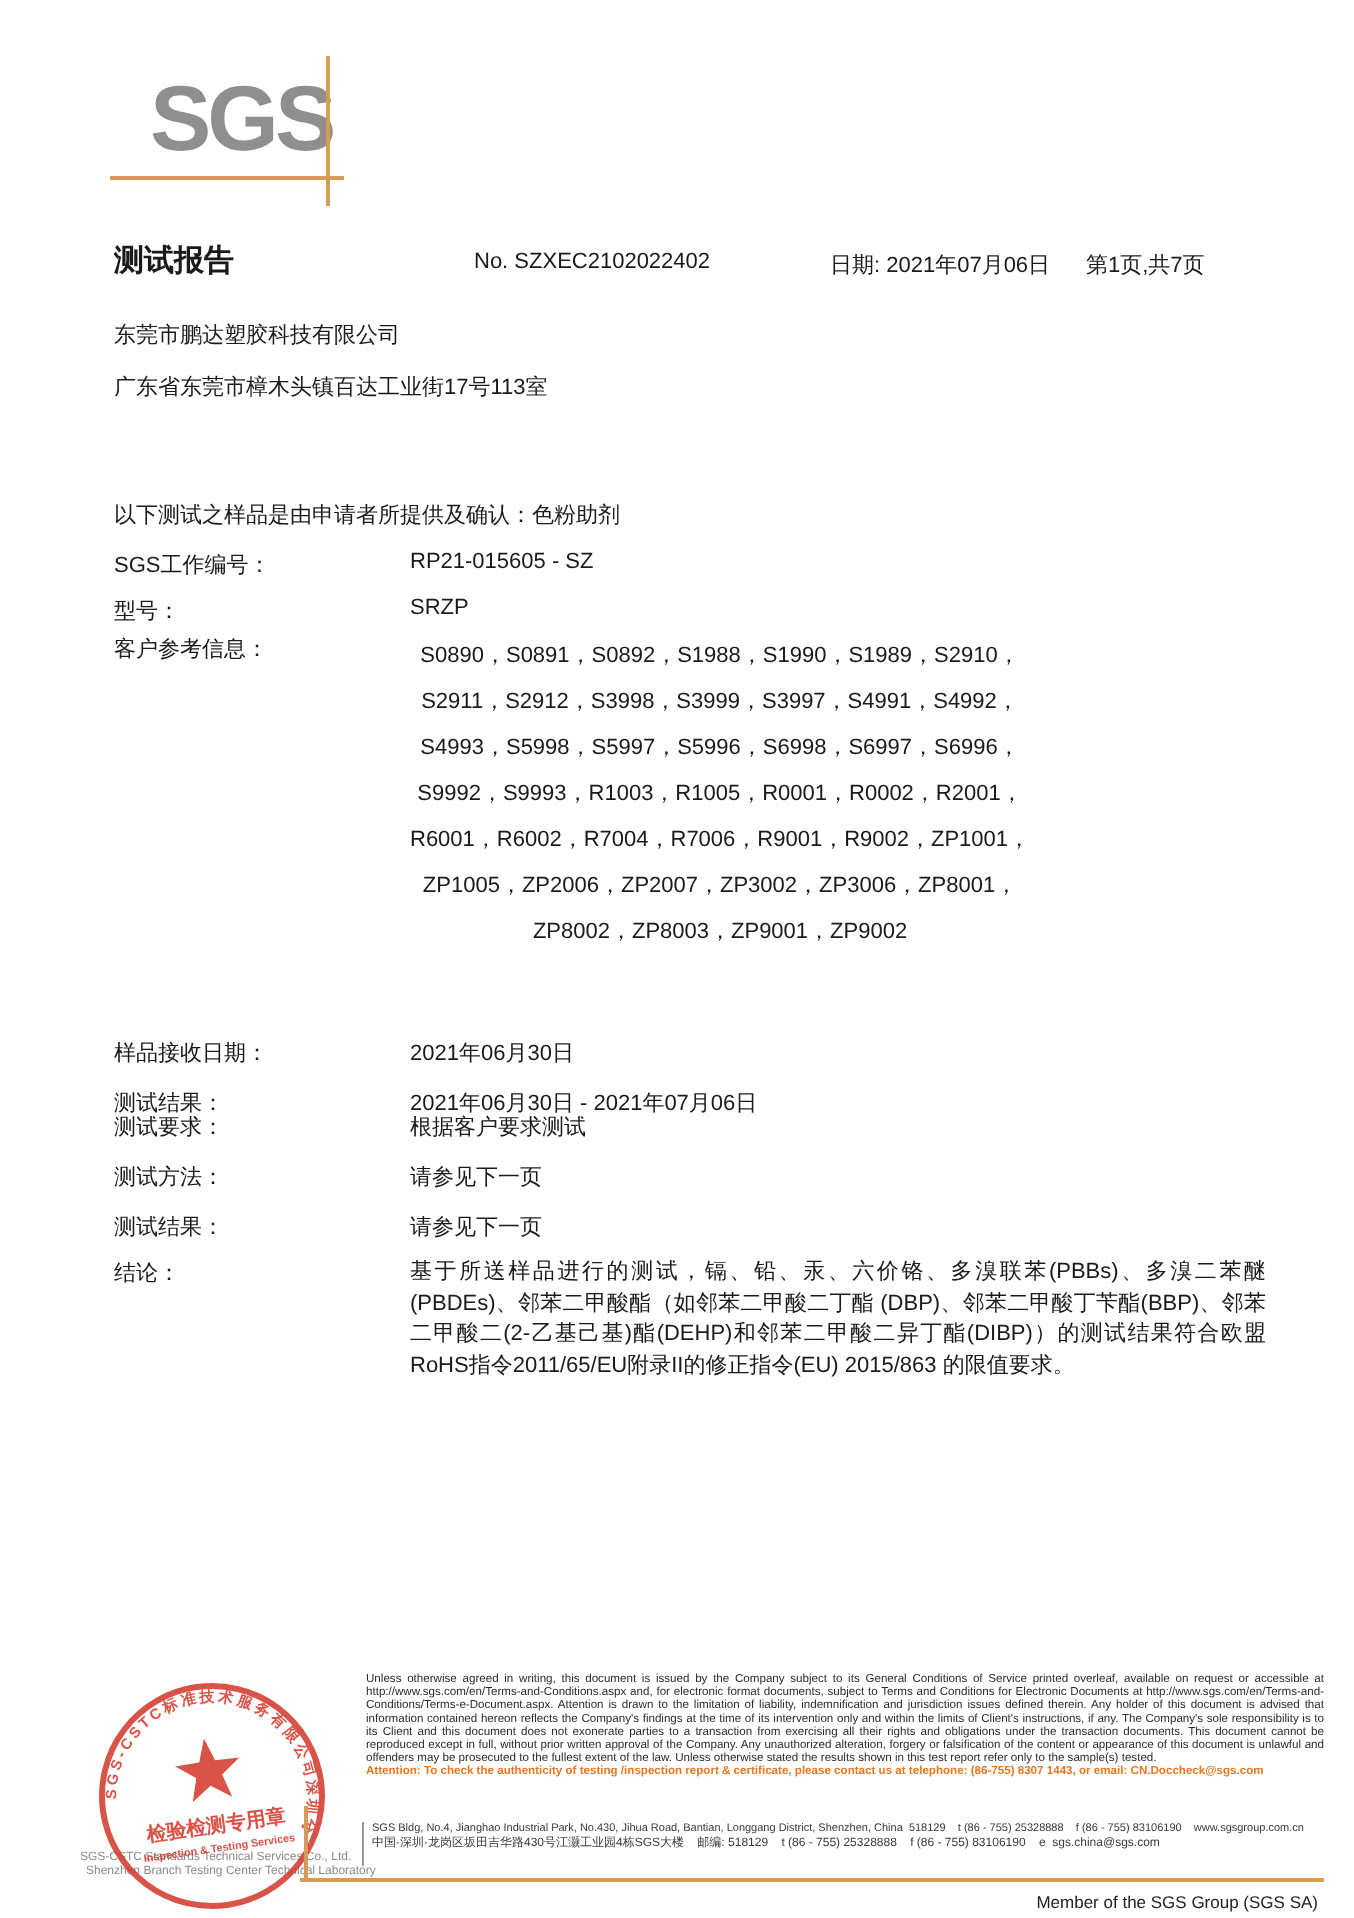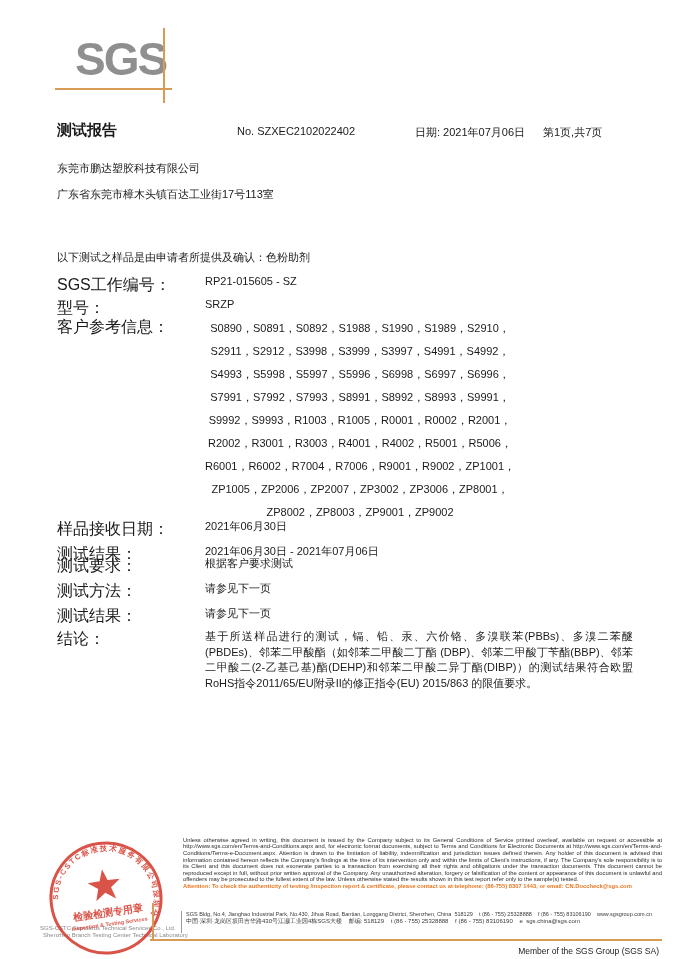--- a/index.html
+++ b/index.html
@@ -14,21 +14,21 @@
   .logo-text { font-size:46px; font-weight:bold; color:#8f8f8f; letter-spacing:-2px; }
   .logo-hline { background:#d89a57; height:2px; }
   .logo-vline { background:#d89a57; width:2px; }
 
   
   .doc-title { font-size:15px; font-weight:bold; }
   .meta { font-size:11px; }
 
   .body-text { font-size:11px; line-height:26px; }
 
-  .field-label { position:absolute; left:0; top:0; font-size:16px; white-space:nowrap; }
+  .field-label { position:absolute; left:0; top:0; font-size:11px; white-space:nowrap; }
   .field-value { position:absolute; left:148px; top:0; font-size:11px; white-space:nowrap; }
   .ref-line { display:block; font-size:11px; line-height:23px; white-space:nowrap; }
   .conclusion-value { position:absolute; left:148px; top:0; font-size:11px; line-height:15.5px;
                       width:428px; white-space:normal; text-align:justify; }
 
   
   .tiny-wrap { overflow:visible; }
   .tiny { transform:scale(0.5); transform-origin:0 0; width:200%; }
   .disclaimer { font-size:11.6px; line-height:13.2px; text-align:justify; color:#2b2b2b; }
   .attention { font-size:11.6px; line-height:13.2px; font-weight:bold; color:#e87722; }
@@ -71,23 +71,21 @@
     <span class="field-label">型号：</span>
     <span class="field-value">SRZP</span>
   </div>
 
   <div class="abs" style="left:57px; top:317px; width:580px; height:210px;">
     <span class="field-label">客户参考信息：</span>
     <span class="field-value" style="white-space:normal;text-align:center;">
       <span class="ref-line">S0890，S0891，S0892，S1988，S1990，S1989，S2910，</span>
       <span class="ref-line">S2911，S2912，S3998，S3999，S3997，S4991，S4992，</span>
       <span class="ref-line">S4993，S5998，S5997，S5996，S6998，S6997，S6996，</span>
-      <span class="ref-line">S7991，S7992，S7993，S8991，S8992，S8993，S9991，</span>
       <span class="ref-line">S9992，S9993，R1003，R1005，R0001，R0002，R2001，</span>
-      <span class="ref-line">R2002，R3001，R3003，R4001，R4002，R5001，R5006，</span>
       <span class="ref-line">R6001，R6002，R7004，R7006，R9001，R9002，ZP1001，</span>
       <span class="ref-line">ZP1005，ZP2006，ZP2007，ZP3002，ZP3006，ZP8001，</span>
       <span class="ref-line">ZP8002，ZP8003，ZP9001，ZP9002</span>
     </span>
   </div>
 
   <div class="abs" style="left:57px; top:519px; width:580px; height:16px;text-align:center;">
     <span class="field-label">样品接收日期：</span>
     <span class="field-value">2021年06月30日</span>
   </div>

